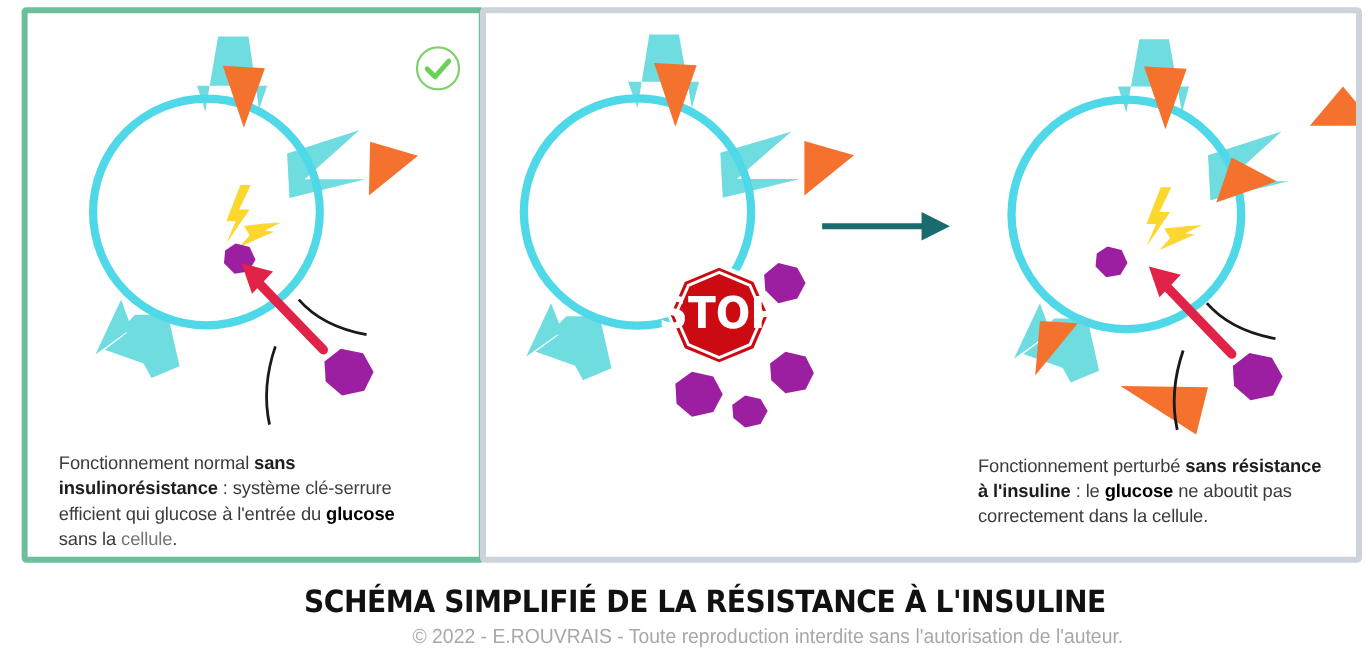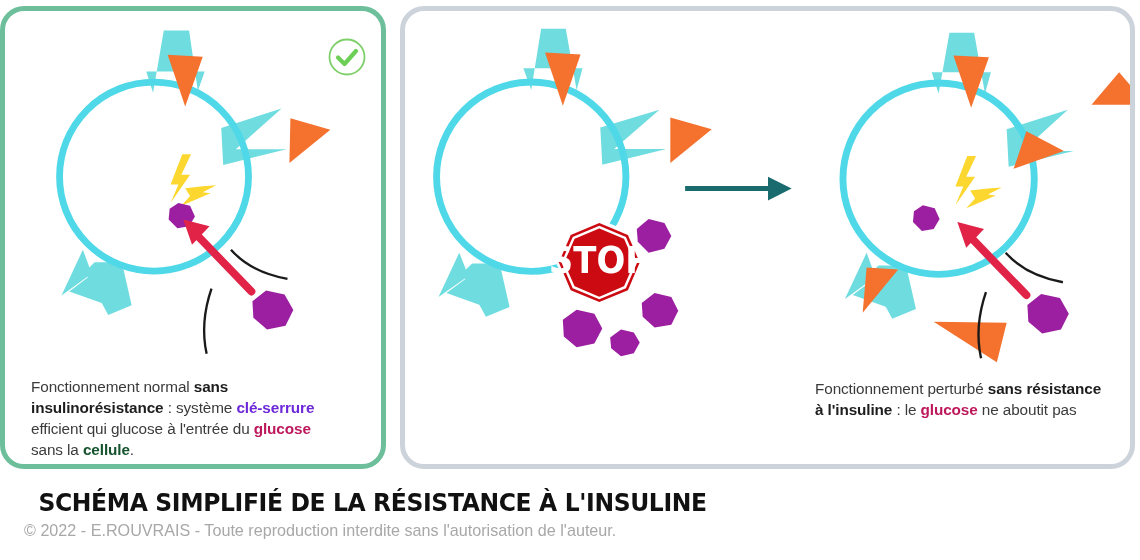--- a/index.html
+++ b/index.html
@@ -9,26 +9,26 @@
   }
   body {
     width: 1140px;
     height: 560px;
     position: relative;
     font-family: "Liberation Sans", sans-serif;
     overflow: hidden;
   }
   .panel {
     position: absolute;
-    border-radius: 24px;
+    border-radius: 4px;
     background: #ffffff;
     box-sizing: border-box;
   }
   #panel-normal {
-    left: 0;
+    left: 18px;
     top: 6px;
     width: 386px;
     height: 463px;
     border: 5px solid #6CBF9A;
   }
   #panel-resistance {
     left: 400px;
     top: 6px;
     width: 735px;
     height: 463px;
@@ -43,32 +43,32 @@
     pointer-events: none;
   }
   .caption {
     position: absolute;
     font-size: 15.3px;
     line-height: 21px;
     color: #3b3b3b;
     letter-spacing: -0.1px;
   }
   .caption b { font-weight: bold; color: #1d1d1d; }
-  .c-orange { color: #6d28d9; font-weight: bold; }
-  .c-purple { color: #be185d; font-weight: bold; }
-  .c-cyan   { color: #14532d; font-weight: bold; }
+  .c-orange { color: #404040; font-weight: normal; }
+  .c-purple { color: #000000; font-weight: bold; }
+  .c-cyan   { color: #737373; font-weight: normal; }
   #caption-normal     { left: 26px;  top: 365px; width: 330px; }
   #caption-disturbed  { left: 410px; top: 367px; width: 330px; }
 
   #title-block {
     position: absolute;
     left: 0;
     top: 487px;
     width: 960px;
-    text-align: left;
+    text-align: right;
   }
   #main-title {
     font-family: "DejaVu Sans", sans-serif;
     font-weight: bold;
     font-size: 25.5px;
     letter-spacing: -0.4px;
     color: #111111;
     transform: scaleX(0.92);
   }
   #copyright {
@@ -194,20 +194,21 @@
       </g>
 
       <path d="M 609,245 Q 629,268 667,275" fill="none" stroke="#1a1a1a" stroke-width="2.4"></path>
       <path d="M 589,285 Q 577,320 584,352" fill="none" stroke="#1a1a1a" stroke-width="2.4"></path>
     </g>
   </svg>
 
   <div class="caption" id="caption-disturbed">
     <span>Fonctionnement perturbé </span><b>sans résistance</b><br>
     <b>à l'insuline</b><span> : le </span><span class="c-purple">glucose</span><span> ne aboutit pas</span><br>
+    <span>correctement  dans la cellule.</span>
   </div>
 
 </div>
 
 <div id="title-block">
   <div id="main-title">SCHÉMA SIMPLIFIÉ DE LA RÉSISTANCE À L'INSULINE</div>
   <div id="copyright">© 2022 - E.ROUVRAIS - Toute reproduction interdite sans l'autorisation de l'auteur.</div>
 </div>
 
 </body></html>

